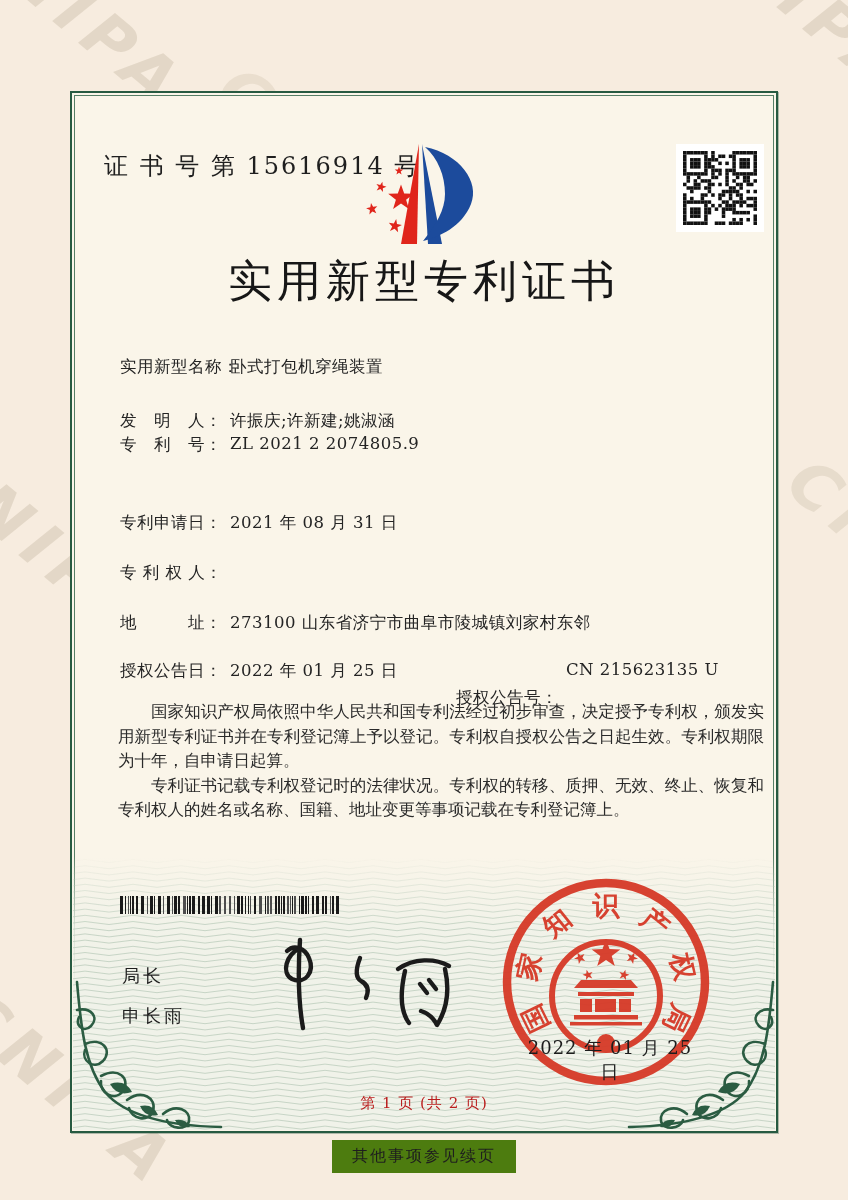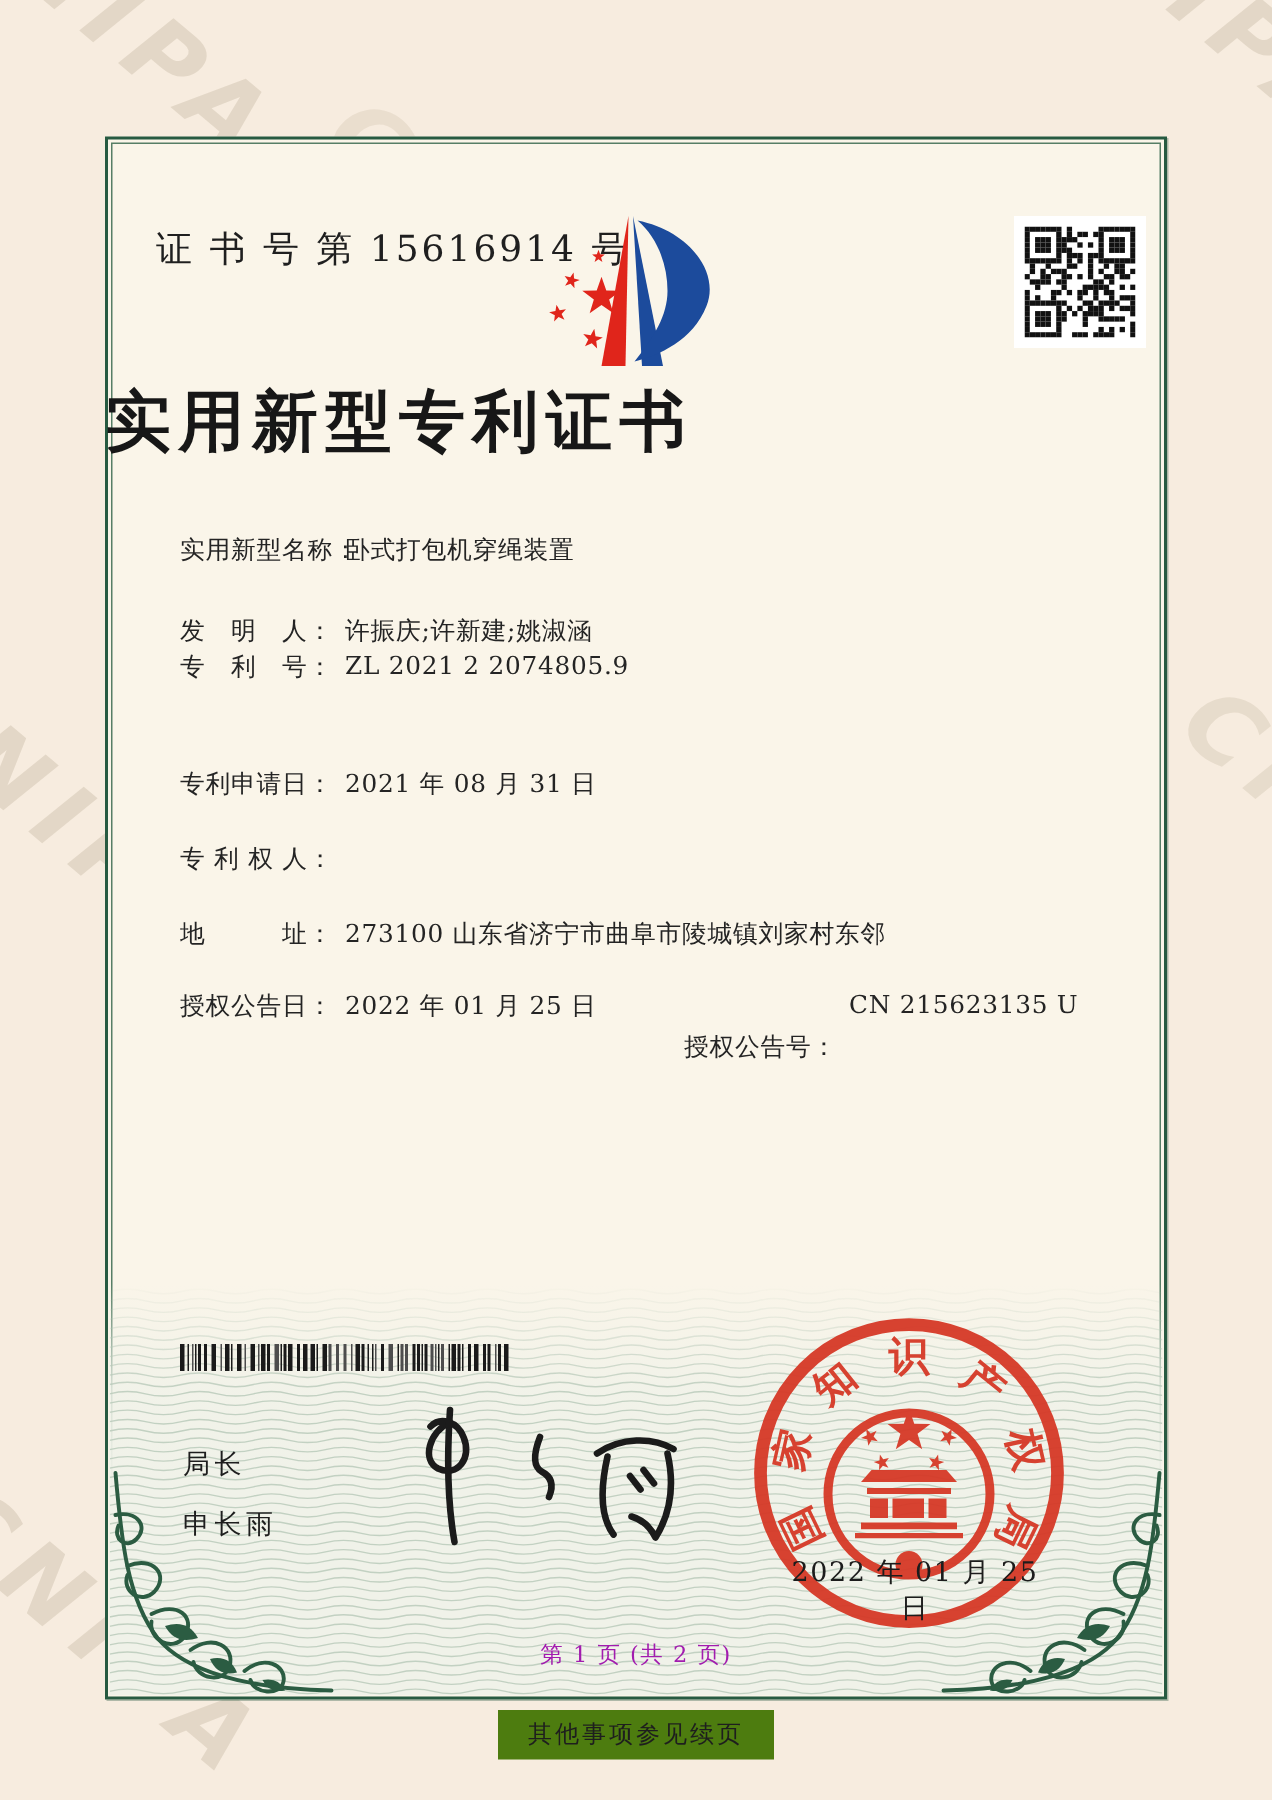--- a/index.html
+++ b/index.html
@@ -50,21 +50,21 @@
     position:absolute; left:104px; top:150px; z-index:5;
     font-size:24px; letter-spacing:2px; color:#1f1f1f;
   }
   .logo { position:absolute; left:350px; top:140px; z-index:5; }
   .qr-box {
     position:absolute; left:676px; top:144px; width:88px; height:88px;
     background:#fff; z-index:5; display:flex; align-items:center; justify-content:center;
   }
   .doc-title {
     position:absolute; left:70px; top:252px; width:708px; z-index:5;
-    text-align:left; font-size:44px; font-weight:bold; letter-spacing:5px; color:#171717;
+    text-align:center; font-size:44px; font-weight:normal; letter-spacing:5px; color:#171717;
   }
   
   .fields { position:absolute; left:120px; top:0; width:648px; z-index:5; }
   .frow { position:absolute; left:0; width:648px; height:24px; white-space:nowrap;
           font-size:16.5px; color:#242424; }
   .frow .lab { position:absolute; left:0; letter-spacing:0.5px; }
   .frow .val { position:absolute; left:110px; letter-spacing:0.5px;text-align:right; }
   .frow .lab2 { position:absolute; left:336px; letter-spacing:0.5px;margin-top:27px; }
   .frow .val2 { position:absolute; left:446px; letter-spacing:0.5px; }
   .r0{top:356px}.r1{top:410px}.r2{top:434px}.r3{top:512px}.r4{top:562px}.r5{top:612px}.r6{top:660px}
@@ -81,21 +81,21 @@
   .signer-name  { position:absolute; left:122px; top:1004px; z-index:5; font-size:18px; letter-spacing:3px; color:#1e1e1e;
     font-family:"DejaVu Sans","Liberation Sans",sans-serif; }
   .signature { position:absolute; left:248px; top:928px; z-index:6; }
   .seal { position:absolute; left:498px; top:874px; z-index:6; opacity:.95; }
   .seal-date {
     position:absolute; left:515px; top:1036px; width:190px; z-index:7;
     text-align:center; font-size:18px; letter-spacing:1px; color:#1c1c1c; font-weight:500;
   }
   .page-indicator {
     position:absolute; left:70px; top:1094px; width:708px; z-index:7;
-    text-align:center; font-size:15px; letter-spacing:1px; color:#a21caf;
+    text-align:center; font-size:15px; letter-spacing:1px; color:#b91c1c;
   }
   .footer-note {
     position:absolute; left:50%; transform:translateX(-50%); top:1140px; z-index:5;
     background:#4d7c0f; padding:6px 20px; font-size:16px; letter-spacing:2px; color:#1e1e1e;
   }
 </style>
 </head>
 <body>
 
 <div class="page">
@@ -470,20 +470,24 @@
       <span class="val">273100 山东省济宁市曲阜市陵城镇刘家村东邻</span>
     </div>
     <div class="frow r6">
       <span class="lab">授权公告日：</span>
       <span class="val">2022 年 01 月 25 日</span>
       <span class="lab2">授权公告号：</span>
       <span class="val2">CN 215623135 U</span>
     </div>
   </div>
 
+  <div class="body-text">
+    <p>国家知识产权局依照中华人民共和国专利法经过初步审查，决定授予专利权，颁发实用新型专利证书并在专利登记簿上予以登记。专利权自授权公告之日起生效。专利权期限为十年，自申请日起算。</p>
+    <p>专利证书记载专利权登记时的法律状况。专利权的转移、质押、无效、终止、恢复和专利权人的姓名或名称、国籍、地址变更等事项记载在专利登记簿上。</p>
+  </div>
 
   <svg class="barcode" id="barcode" width="220" height="18" viewBox="0 0 220 18">
       <rect x="0" y="0" width="3" height="18" fill="#1a1a1a"></rect>
       <rect x="5" y="0" width="1" height="18" fill="#1a1a1a"></rect>
       <rect x="8" y="0" width="1" height="18" fill="#4d4d4d"></rect>
       <rect x="10" y="0" width="1" height="18" fill="#1a1a1a"></rect>
       <rect x="12" y="0" width="2" height="18" fill="#1a1a1a"></rect>
       <rect x="16" y="0" width="2" height="18" fill="#1a1a1a"></rect>
       <rect x="21" y="0" width="3" height="18" fill="#1a1a1a"></rect>
       <rect x="27" y="0" width="1" height="18" fill="#4d4d4d"></rect>

